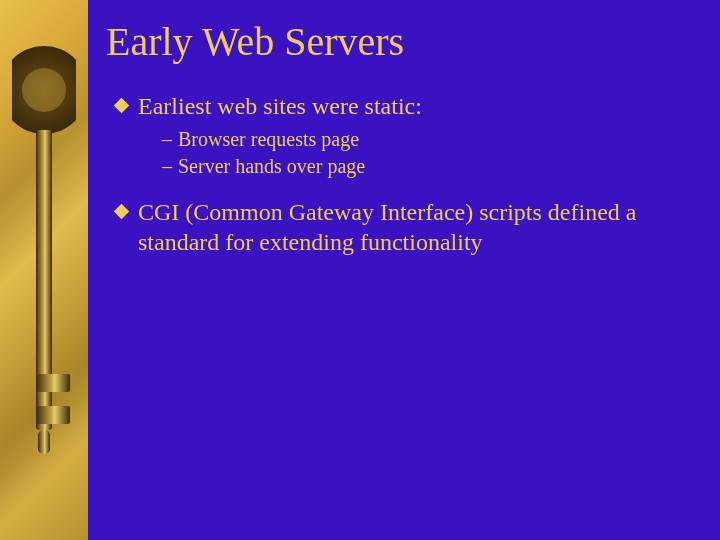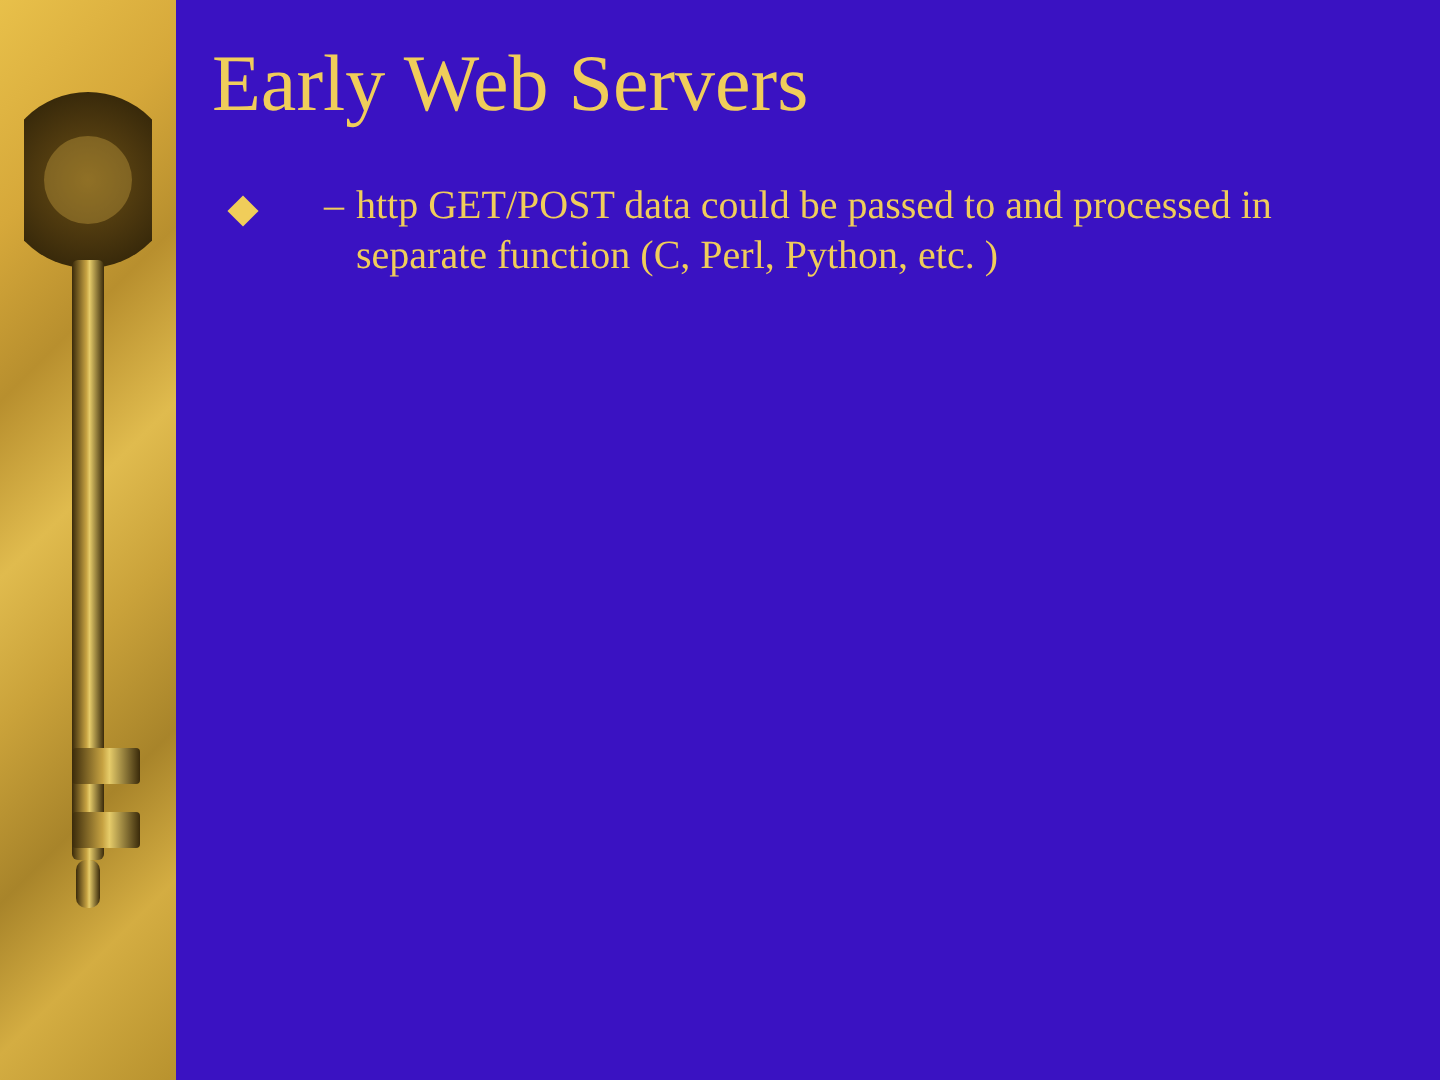--- a/index.html
+++ b/index.html
@@ -112,19 +112,26 @@
       <rect x="24" y="372" width="34" height="18" fill="url(#shaft)" rx="2"></rect>
       <rect x="26" y="396" width="12" height="24" fill="url(#shaft)" rx="5"></rect>
     </svg>
   </div>
 
   <div class="content">
     <h1 class="title">Early Web Servers</h1>
 
     <ul class="top">
       <li>
+        <span>Earliest web sites were static:</span>
         <ul class="sub">
-          <li>http GET/POST data could be passed to and processed in separate function (C, Perl, Python, etc. )</li>
+          <li>Browser requests page</li>
+          <li>Server hands over page</li>
+        </ul>
+      </li>
+      <li>
+        <span>CGI (Common Gateway Interface) scripts defined a standard for extending functionality</span>
+        <ul class="sub">
         </ul>
       </li>
     </ul>
   </div>
 </div>
 
 </body></html>

